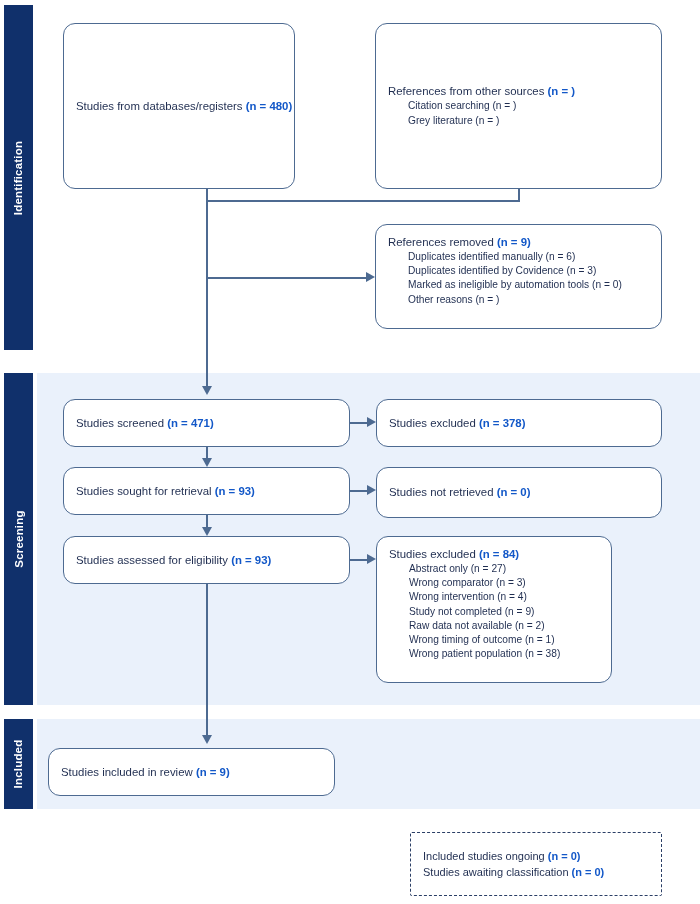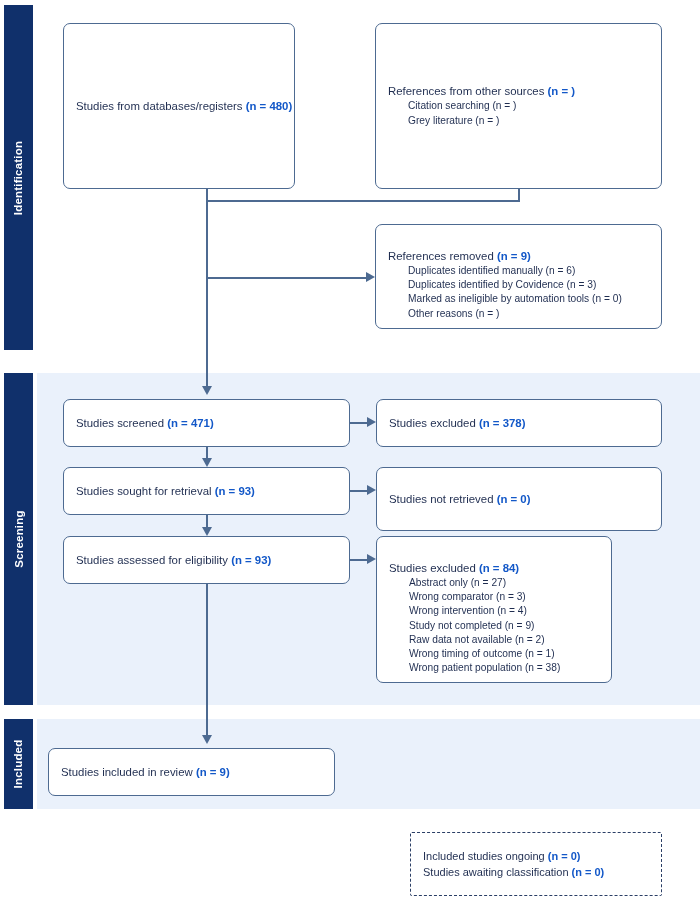--- a/index.html
+++ b/index.html
@@ -40,26 +40,26 @@
     letter-spacing: .2px;
     white-space: nowrap;
     transform: rotate(-90deg);
   }
 
   
   .box {
     position: absolute;
     background: #ffffff;
     border: 1.6px solid #4d6a91;
-    border-radius: 7px;
+    border-radius: 12px;
     display: flex;
     align-items: center;
     padding: 0 12px;
   }
-  .box.topaligned { align-items: flex-start; padding-top: 24px; }
+  .box.topaligned { align-items: flex-start; padding-top: 10px; }
   .box-inner { width: 100%; }
 
   .line {
     color: #1f2d50;
     font-size: 11.4px;
     line-height: 15px;
     white-space: nowrap;
   }
   .line .n {
     color: #1358c8;
@@ -170,21 +170,21 @@
   </div>
 
   <div class="box" style="left:63px; top:467px; width:287px; height:48px;">
     <div class="box-inner">
       <div class="line">
         <span>Studies sought for retrieval </span><span class="n">(n = 93)</span>
       </div>
     </div>
   </div>
 
-  <div class="box" style="left:376px; top:467px; width:286px; height:64px;">
+  <div class="box" style="left:376px; top:467px; width:286px; height:51px;">
     <div class="box-inner">
       <div class="line">
         <span>Studies not retrieved </span><span class="n">(n = 0)</span>
       </div>
     </div>
   </div>
 
   <div class="box" style="left:63px; top:536px; width:287px; height:48px;">
     <div class="box-inner">
       <div class="line">

